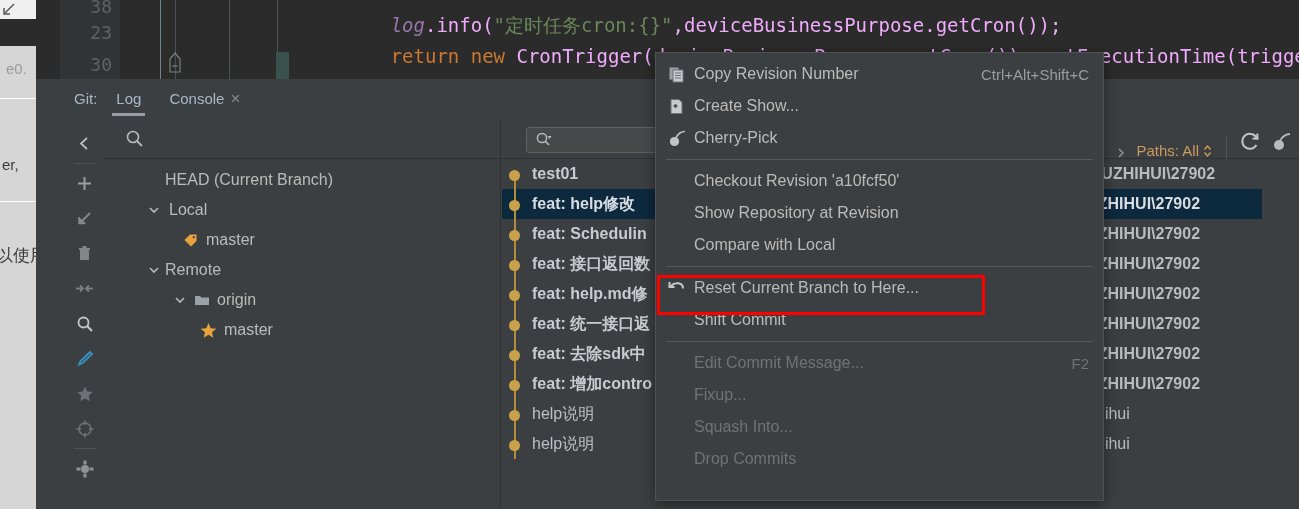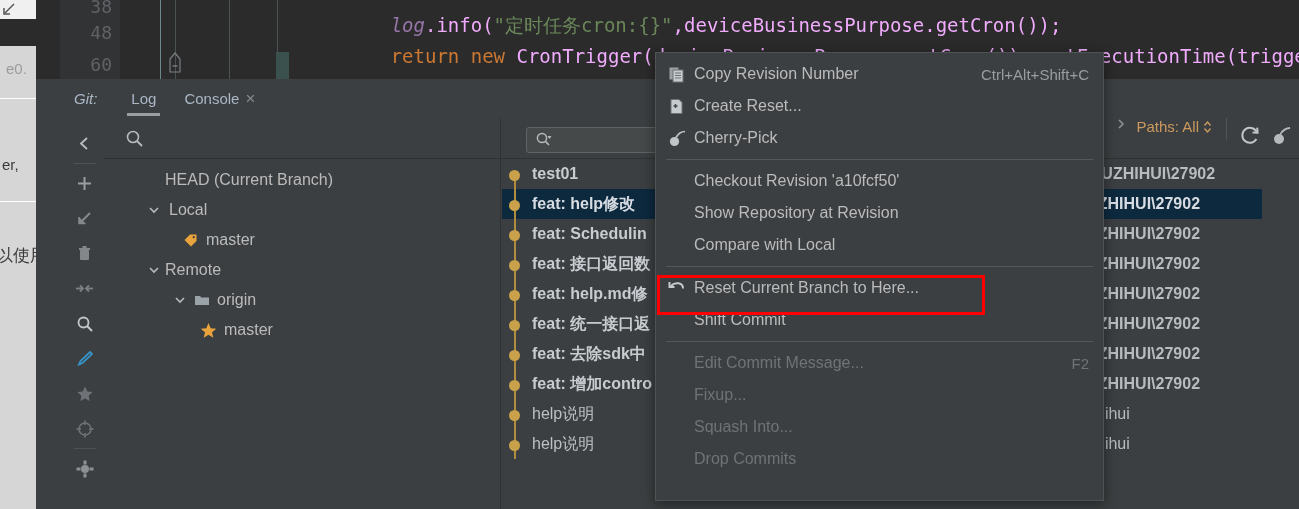--- a/index.html
+++ b/index.html
@@ -70,21 +70,21 @@
     position: absolute; left: 66px; top: 79px;
     width: 1233px; height: 430px;
     background: #3c3f41;
   }
   .tabbar {
     position: absolute; left: 0; top: 0; width: 1233px; height: 39px;
     display: flex; align-items: center; gap: 0px;
     padding-left: 8px;
     border-bottom: none;
   }
-  .tab-prefix { color: #a9b7c6; font-size: 15px; margin-right: 20px; font-style: italic; }
+  .tab-prefix { color: #a9b7c6; font-size: 15px; margin-right: 5px; }
   .tab {
     position: relative; color: #a9b7c6; font-size: 15px;
     padding: 0 14px; height: 39px; display: flex; align-items: center;
     cursor: default;
   }
   .tab.active::after {
     content: ""; position: absolute; left: 10px; right: 10px; bottom: 2px;
     height: 3px; background: #9a9da1;
   }
   .tab-close {
@@ -127,21 +127,21 @@
     display: flex; align-items: center;
   }
   .filter-field {
     margin-left: 24px; margin-top: 2px;
     width: 300px; height: 26px;
     background: #45494a; border: 1px solid #5e6364; border-radius: 3px;
     display: flex; align-items: center; padding-left: 8px; gap: 4px;
   }
   .filter-controls {
     position: absolute; right: 0; top: 0; height: 41px;
-    display: flex; align-items: flex-start; gap: 0px;
+    display: flex; align-items: flex-end; gap: 0px;
   }
   .pathchip {
     display: flex; align-items: center; gap: 4px;
     color: #cc9a5f; font-size: 15px; padding: 0 6px;
   }
   .vdiv { width: 1px; height: 22px; background: #505456; margin: 0 8px; }
 
   
   .tree {
     position: absolute; left: 37px; top: 41px; width: 398px; height: 350px;
@@ -242,22 +242,22 @@
 </style>
 </head>
 <body>
 
 <div id="root">
 
   <div class="editor">
     <div class="editor-left-dark"></div>
     <div class="gutter">
       <div class="gutter-line" style="top:-4px">38</div>
-      <div class="gutter-line" style="top:22px">48</div>
-      <div class="gutter-line" style="top:54px">60</div>
+      <div class="gutter-line" style="top:22px">23</div>
+      <div class="gutter-line" style="top:54px">30</div>
     </div>
 
     <div class="ind-guide active" style="left:160px"></div>
     <div class="ind-guide" style="left:175px"></div>
     <div class="ind-guide" style="left:229px"></div>
     <div class="ind-guide" style="left:277px"></div>
 
     <svg class="fold-marker" viewBox="0 0 14 22">
       <path d="M7 1 L12 7 L12 20 L2 20 L2 7 Z" fill="none" stroke="#7a7f82" stroke-width="1.2"></path>
       <line x1="4.5" y1="14" x2="9.5" y2="14" stroke="#7a7f82" stroke-width="1.4"></line>
@@ -591,21 +591,21 @@
     </div>
 
     <div class="mi">
       <span class="mi-ico">
         <svg width="17" height="17" viewBox="0 0 17 17">
           <path d="M3 1.5 L11 1.5 L14 4.5 L14 15.5 L3 15.5 Z" fill="#c6cbce" stroke="#6e7276" stroke-width="1"></path>
           <line x1="5.5" y1="8" x2="9.5" y2="8" stroke="#4a4d50" stroke-width="1.6"></line>
           <line x1="7.5" y1="6" x2="7.5" y2="10" stroke="#4a4d50" stroke-width="1.6"></line>
         </svg>
       </span>
-      <span class="mi-lbl">Create Reset...</span>
+      <span class="mi-lbl">Create Show...</span>
       <span class="mi-key"></span>
     </div>
 
     <div class="mi">
       <span class="mi-ico">
         <svg width="18" height="17" viewBox="0 0 18 17">
           <circle cx="6.5" cy="11.5" r="4.6" fill="#c0c5c8"></circle>
           <path d="M8 7.5 C10.5 3, 14.5 1.5, 17 1.5" fill="none" stroke="#c0c5c8" stroke-width="1.7"></path>
         </svg>
       </span>

